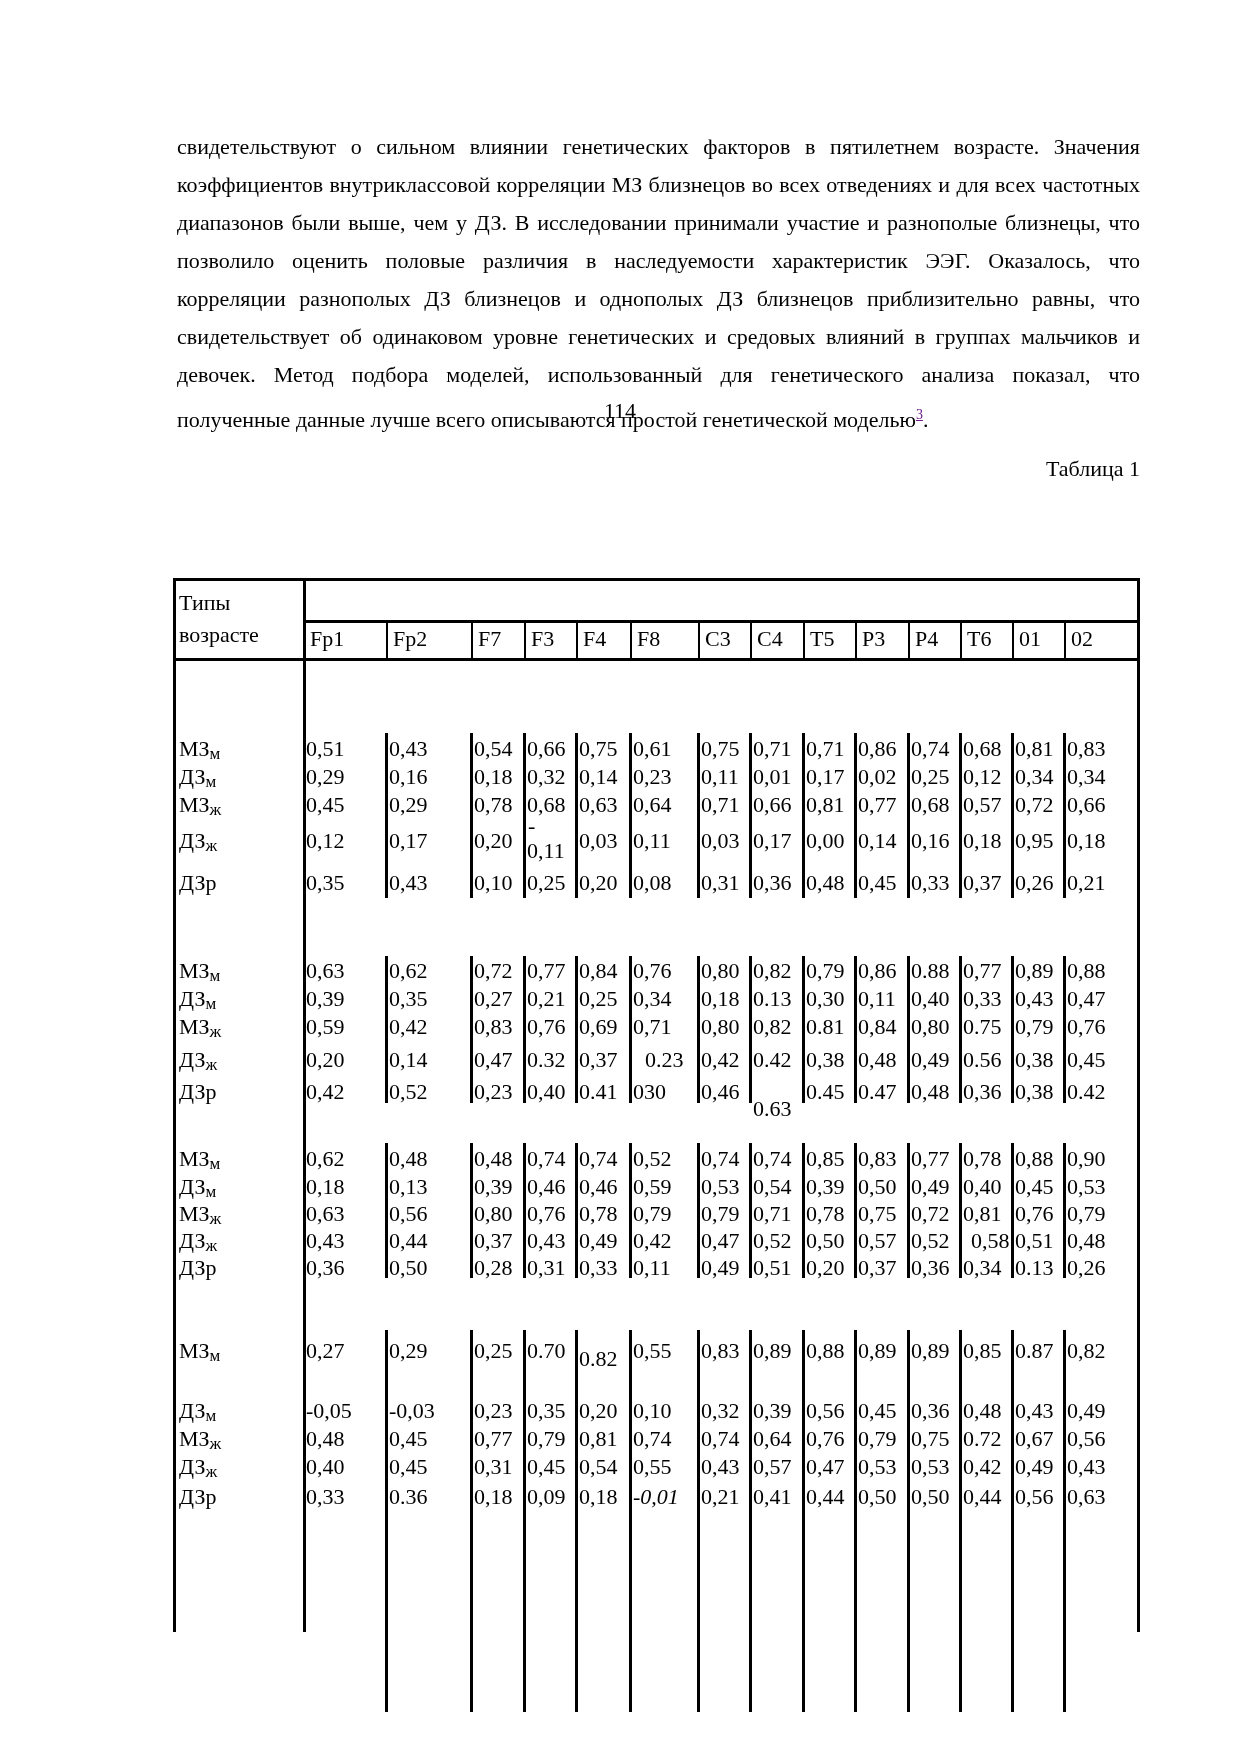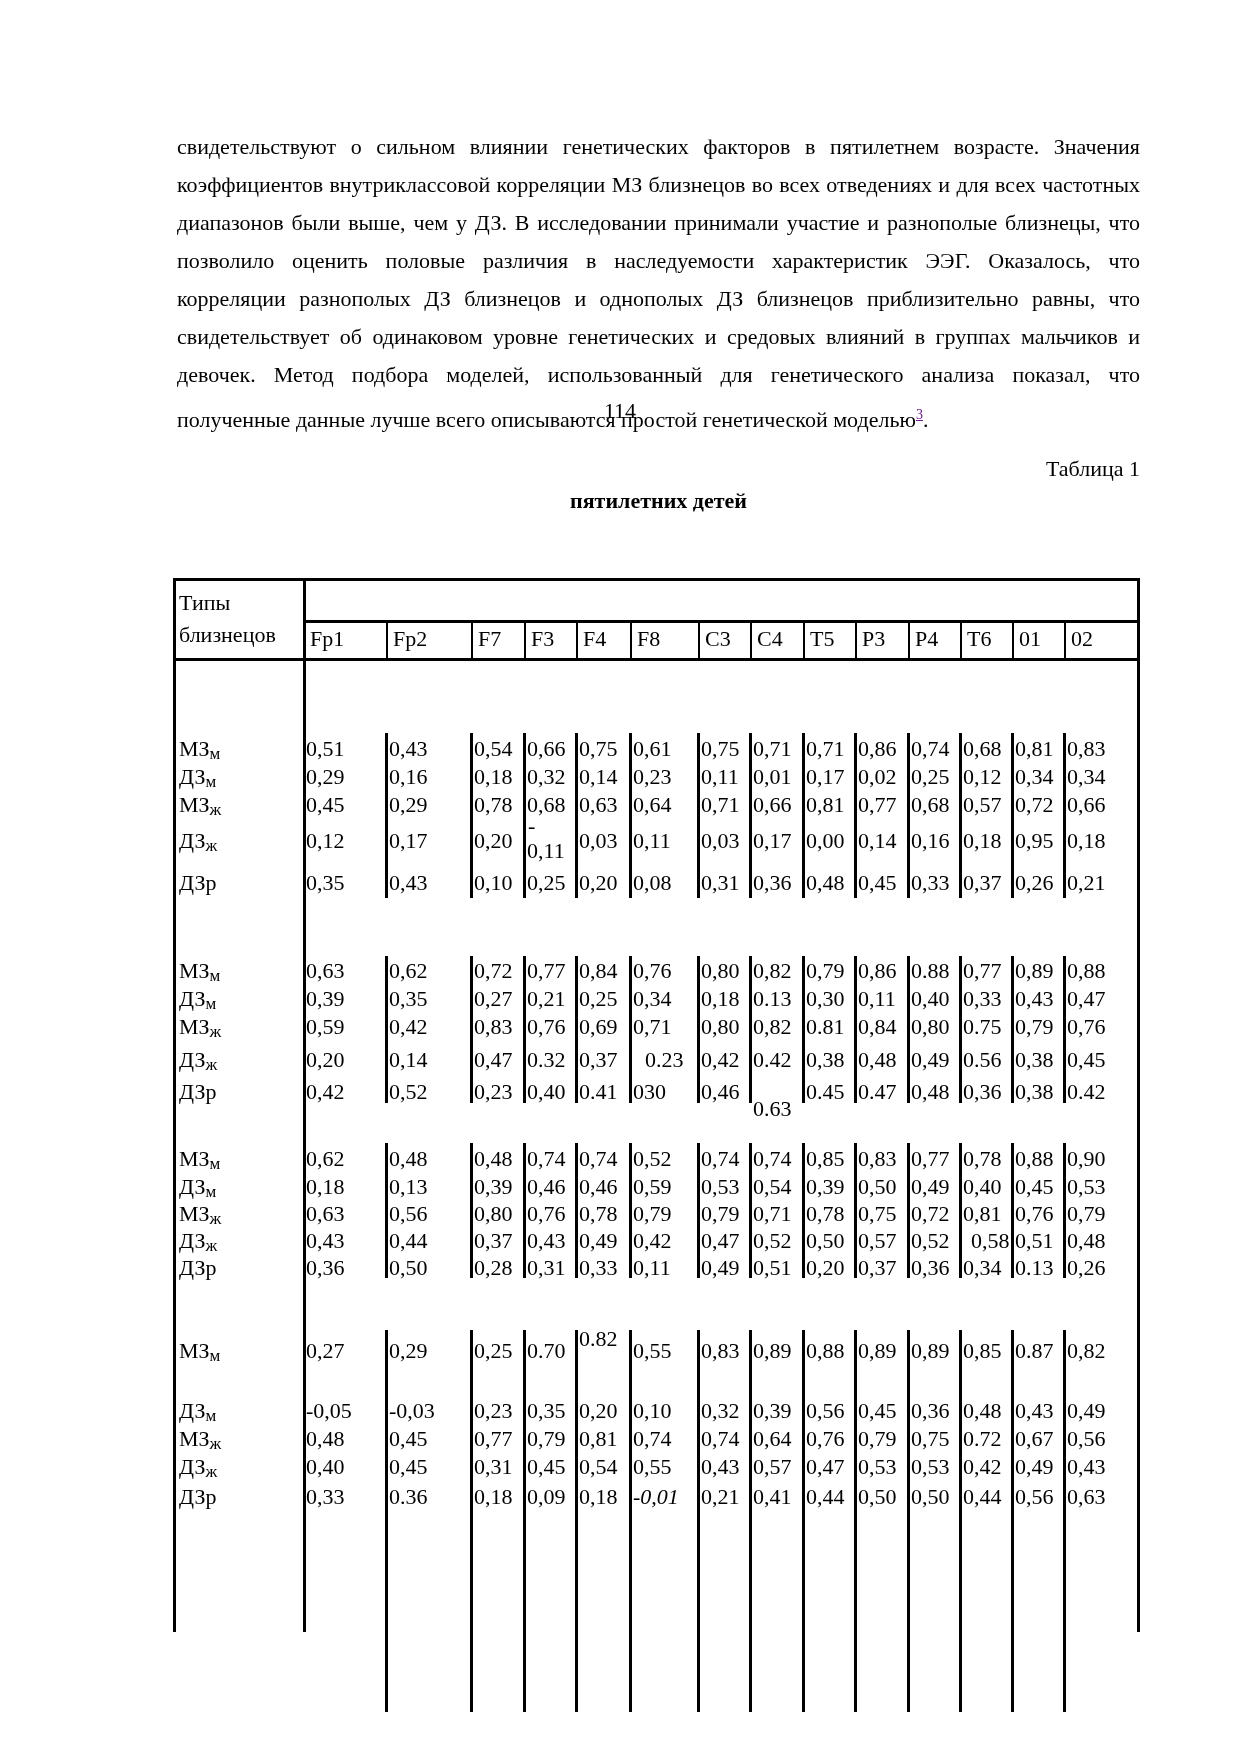--- a/index.html
+++ b/index.html
@@ -24,33 +24,32 @@
   .neg-split { position: absolute; font-size: 22px; line-height: 20px; }
 </style>
 </head>
 <body>
 
 <div class="para"><span>свидетельствуют о сильном влиянии генетических факторов в пятилетнем возрасте. Значения коэффициентов внутриклассовой корреляции МЗ близнецов во всех отведениях и для всех частотных диапазонов были выше, чем у ДЗ. В исследовании принимали участие и разнополые близнецы, что позволило оценить половые различия в наследуемости характеристик ЭЭГ. Оказалось, что корреляции разнополых ДЗ близнецов и однополых ДЗ близнецов приблизительно равны, что свидетельствует об одинаковом уровне генетических и средовых влияний в группах мальчиков и девочек. Метод подбора моделей, использованный для генетического анализа показал, что полученные данные лучше всего описываются простой генетической моделью</span><sup><a>3</a></sup><span>.</span></div>
 
 <div class="pagenum">114</div>
 <div class="tablabel">Таблица 1</div>
 <div class="title">
-  <div>пятилетних детей</div>
 </div>
 
 <div class="tbl" id="tbl">
   <div class="border-top"></div>
   <div class="hline" style="left:132px; top:42px; width:835px;"></div>
   <div class="hline" style="left:0; top:80px; width:967px;"></div>
   <div class="vline" style="left:0; top:0; height:1054px;"></div>
   <div class="vline" style="left:964px; top:0; height:1054px;"></div>
   <div class="vline" style="left:130px; top:0; height:1054px;"></div>
 
   <div class="cell hdr" style="left:6px; top:12px;">Типы</div>
-  <div class="cell hdr" style="left:6px; top:44px;">близнецов</div>
+  <div class="cell hdr" style="left:6px; top:44px;">возрасте</div>
   <div id="colheaders">
       <div class="cell hdr" style="left:137px; top:48px;">Fp1</div>
       <div class="cell hdr" style="left:220px; top:48px;">Fp2</div>
       <div class="vline" style="left:213px; top:42px; height:40px; width:2px;"></div>
       <div class="cell hdr" style="left:305px; top:48px;">F7</div>
       <div class="vline" style="left:298px; top:42px; height:40px; width:2px;"></div>
       <div class="cell hdr" style="left:358px; top:48px;">F3</div>
       <div class="vline" style="left:351px; top:42px; height:40px; width:2px;"></div>
       <div class="cell hdr" style="left:410px; top:48px;">F4</div>
       <div class="vline" style="left:403px; top:42px; height:40px; width:2px;"></div>
@@ -354,21 +353,21 @@
       <div class="vline" style="left:681px; top:752px; height:382px;"></div>
       <div class="vline" style="left:734px; top:752px; height:382px;"></div>
       <div class="vline" style="left:786px; top:752px; height:382px;"></div>
       <div class="vline" style="left:838px; top:752px; height:382px;"></div>
       <div class="vline" style="left:890px; top:752px; height:382px;"></div>
       <div class="cell rowlabel" style="left:6px; top:760px;"><span>МЗ</span><sub>м</sub></div>
       <div class="cell" style="left:133px; top:760px;">0,27</div>
       <div class="cell" style="left:216px; top:760px;">0,29</div>
       <div class="cell" style="left:301px; top:760px;">0,25</div>
       <div class="cell" style="left:354px; top:760px;">0.70</div>
-      <div class="cell" style="left:406px; top:748px;">0.82</div>
+      <div class="cell" style="left:406px; top:768px;">0.82</div>
       <div class="cell" style="left:460px; top:760px;">0,55</div>
       <div class="cell" style="left:528px; top:760px;">0,83</div>
       <div class="cell" style="left:580px; top:760px;">0,89</div>
       <div class="cell" style="left:633px; top:760px;">0,88</div>
       <div class="cell" style="left:685px; top:760px;">0,89</div>
       <div class="cell" style="left:738px; top:760px;">0,89</div>
       <div class="cell" style="left:790px; top:760px;">0,85</div>
       <div class="cell" style="left:842px; top:760px;">0.87</div>
       <div class="cell" style="left:894px; top:760px;">0,82</div>
       <div class="cell rowlabel" style="left:6px; top:820px;"><span>ДЗ</span><sub>м</sub></div>

